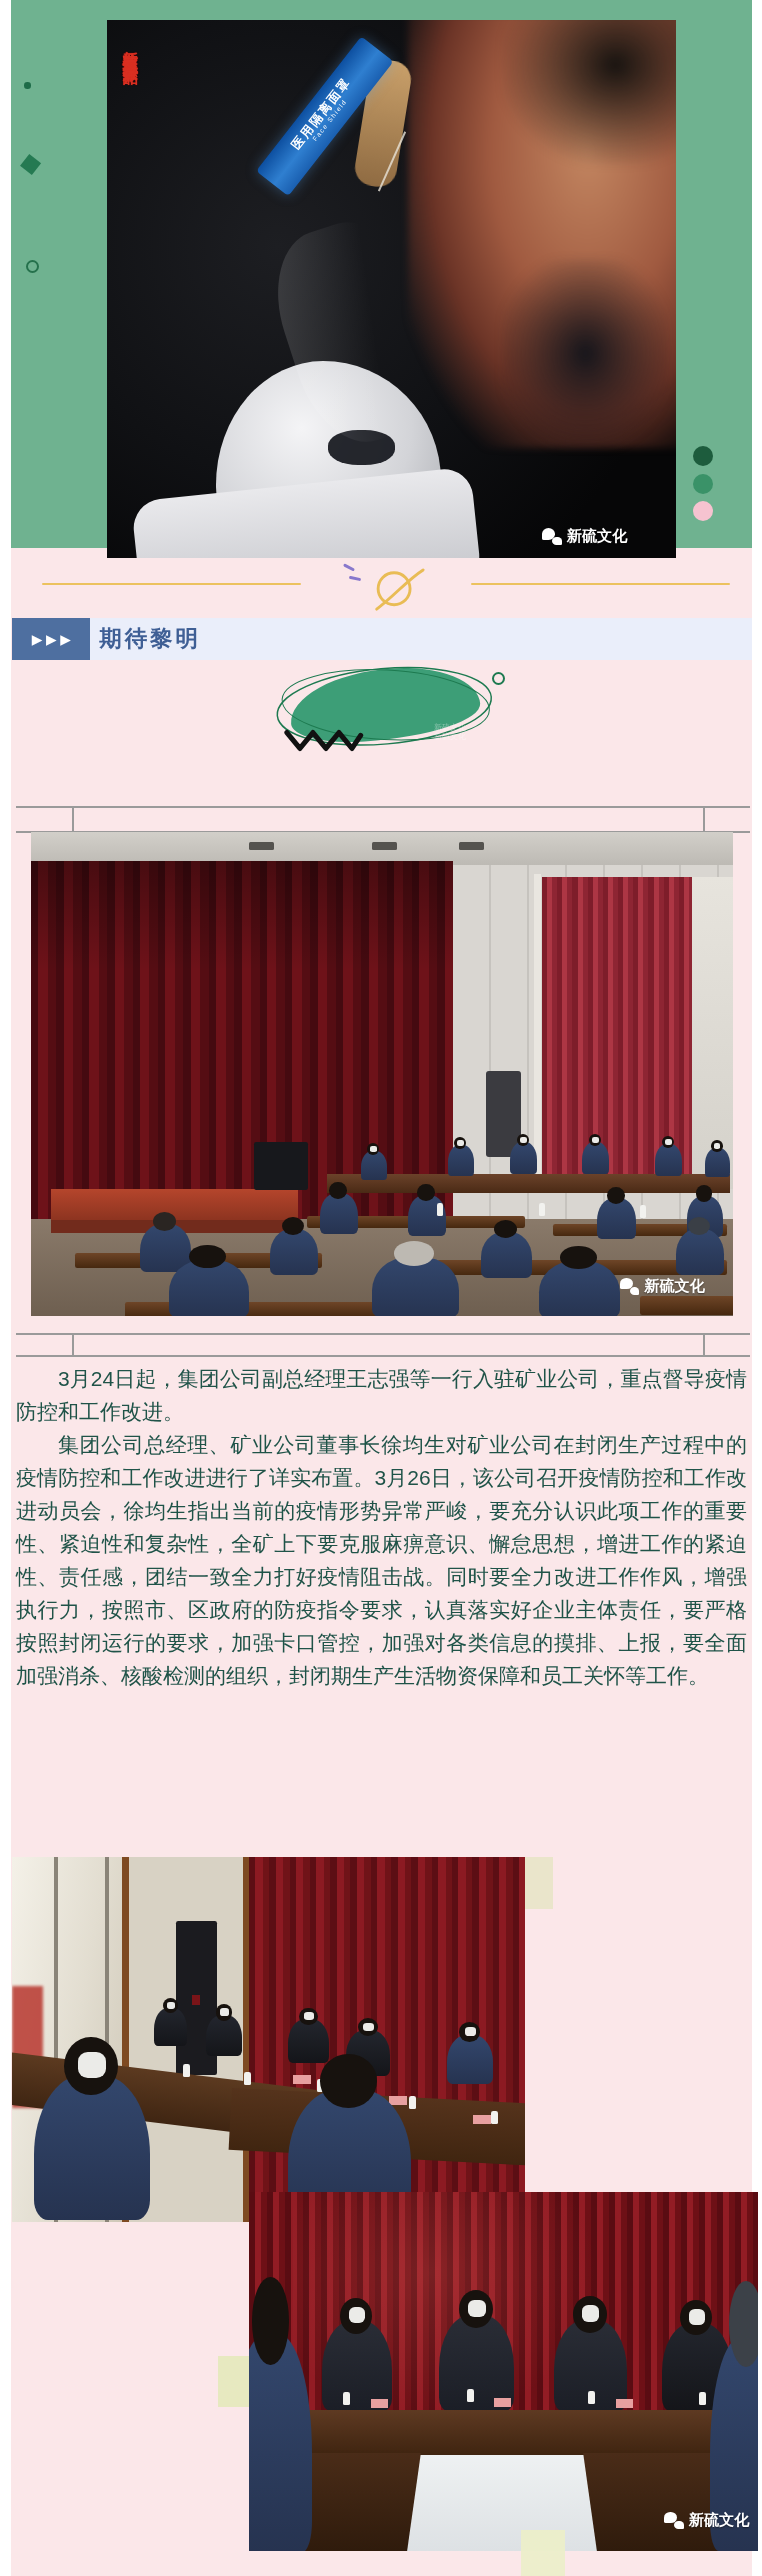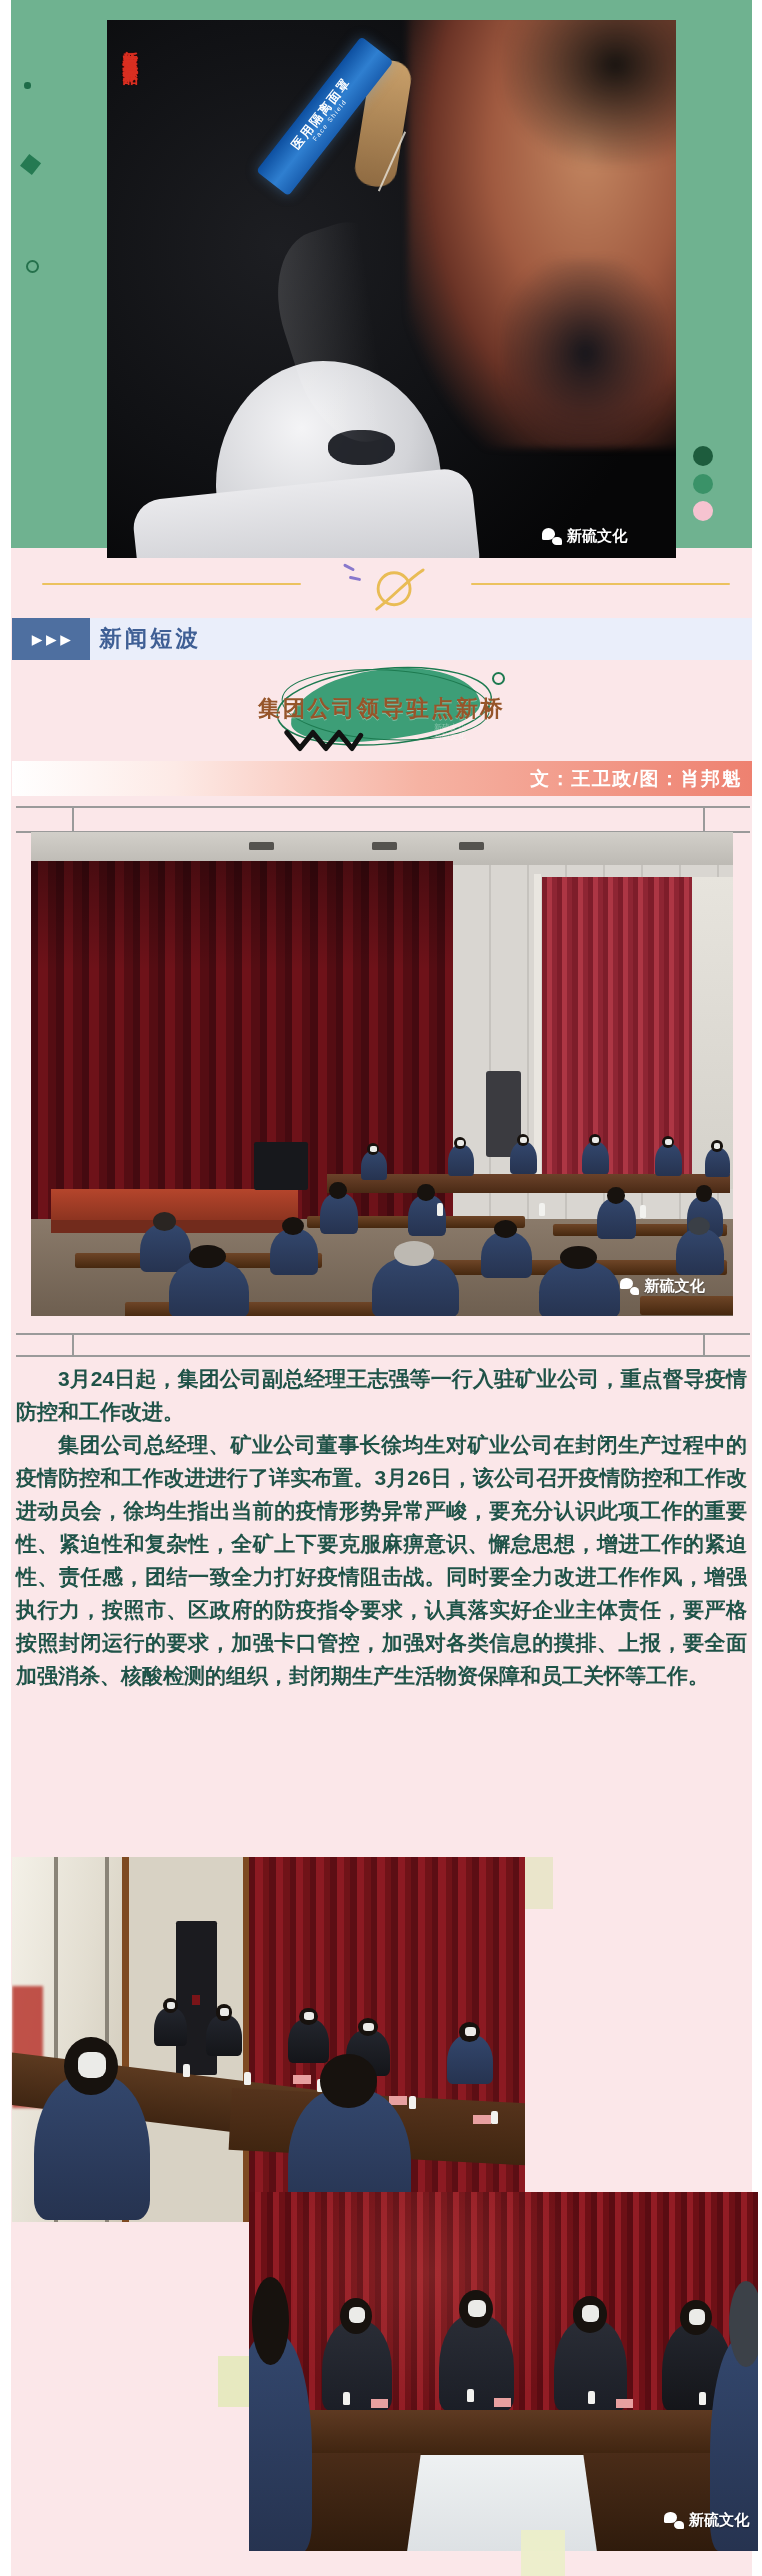--- a/index.html
+++ b/index.html
@@ -139,21 +139,21 @@
   .p.mask::after{content:"";position:absolute;left:38%;top:-16%;width:24%;height:18%;
      background:#ebebe8;border-radius:35%;}
   .dk{position:absolute;background:linear-gradient(#6e4527,#46280f);border-radius:2.2px;}
   .bt{position:absolute;width:6.5px;height:13px;background:#f2f2ef;border-radius:2.2px 2.2px 1.5px 1.5px;}
   .cd{position:absolute;width:17.4px;height:9.4px;background:#e8a0a0;}
   .big-wm{left:589px;top:444px;position:absolute;}
 
   
   .body-text{left:16px;top:1362px;width:731px;color:#1f5348;font-size:21px;line-height:33px;
         text-align:justify;}
-  .body-text p{margin:0;text-indent:2em;font-weight:bold;}
+  .body-text p{margin:0;text-indent:2em;}
 
   
   .cream-a{left:524px;top:1857px;width:29px;height:52px;background:#eae5cb;}
   .cream-b{left:218px;top:2356px;width:31px;height:51px;background:#e7e9c0;z-index:2;}
   .cream-c{left:521px;top:2530px;width:44px;height:46px;background:rgba(236,239,201,.92);z-index:6;}
 
   .photo2{left:12.3px;top:1857px;width:513px;height:365px;background:#d3cbbb;z-index:3;}
   .p2-win{position:absolute;left:0;top:0;width:110px;height:365px;
         background:linear-gradient(100deg,#f4f1e8 0%,#e2ddd0 55%,#cfc8b8 100%);}
   .p2-mull1{position:absolute;left:42px;top:0;width:3.6px;height:365px;background:#8a8478;}
@@ -233,41 +233,37 @@
   <div class="abs purple-mark pm2"></div>
   <svg class="abs loop-orn" width="64" height="45" viewBox="0 0 88 62">
     <circle cx="40" cy="30" r="22" fill="none" stroke="#e9bc55" stroke-width="4"></circle>
     <path d="M16 58 C 40 40, 58 18, 80 4" fill="none" stroke="#e9bc55" stroke-width="4" stroke-linecap="round"></path>
   </svg>
 
   <div class="abs news-bar">
     <div class="news-box">
       <span class="news-arrows">▶▶▶</span>
     </div>
-    <div class="news-label">新闻短波</div>
+    <div class="news-label">期待黎明</div>
   </div>
 
   <div class="abs blob"></div>
   <svg class="abs blob-outline" width="222" height="86" viewBox="0 0 306 118">
     <ellipse cx="152" cy="58" rx="148" ry="52" fill="none" stroke="#1d7a50" stroke-width="2" transform="rotate(-5 152 58)"></ellipse>
     <ellipse cx="154" cy="56" rx="143" ry="48" fill="none" stroke="#1d7a50" stroke-width="1.4" transform="rotate(3 154 56)"></ellipse>
   </svg>
   <div class="abs title-ring"></div>
   <div class="abs blob-wm">
     <div>新硫文化</div>
     <div>新硫文化</div>
   </div>
-  <div class="abs article-title">集团公司领导驻点新桥</div>
   <svg class="abs zigzag" width="81" height="25" viewBox="0 0 112 34">
     <polyline points="4,6 22,28 40,6 58,28 76,6 94,28 106,10" fill="none" stroke="#111111" stroke-width="7" stroke-linecap="round" stroke-linejoin="round"></polyline>
   </svg>
 
-  <div class="abs byline-bar">
-    <span class="byline-text">文：王卫政/图：肖邦魁</span>
-  </div>
 
   <div class="abs fl fl-h" style="top:806px;"></div>
   <div class="abs fl fl-h" style="top:831px;"></div>
   <div class="abs fl fl-v" style="left:72px;top:806px;height:26px;"></div>
   <div class="abs fl fl-v" style="left:703px;top:806px;height:26px;"></div>
   <div class="abs fl fl-h" style="top:1333px;"></div>
   <div class="abs fl fl-h" style="top:1355px;"></div>
   <div class="abs fl fl-v" style="left:72px;top:1333px;height:24px;"></div>
   <div class="abs fl fl-v" style="left:703px;top:1333px;height:24px;"></div>
 

